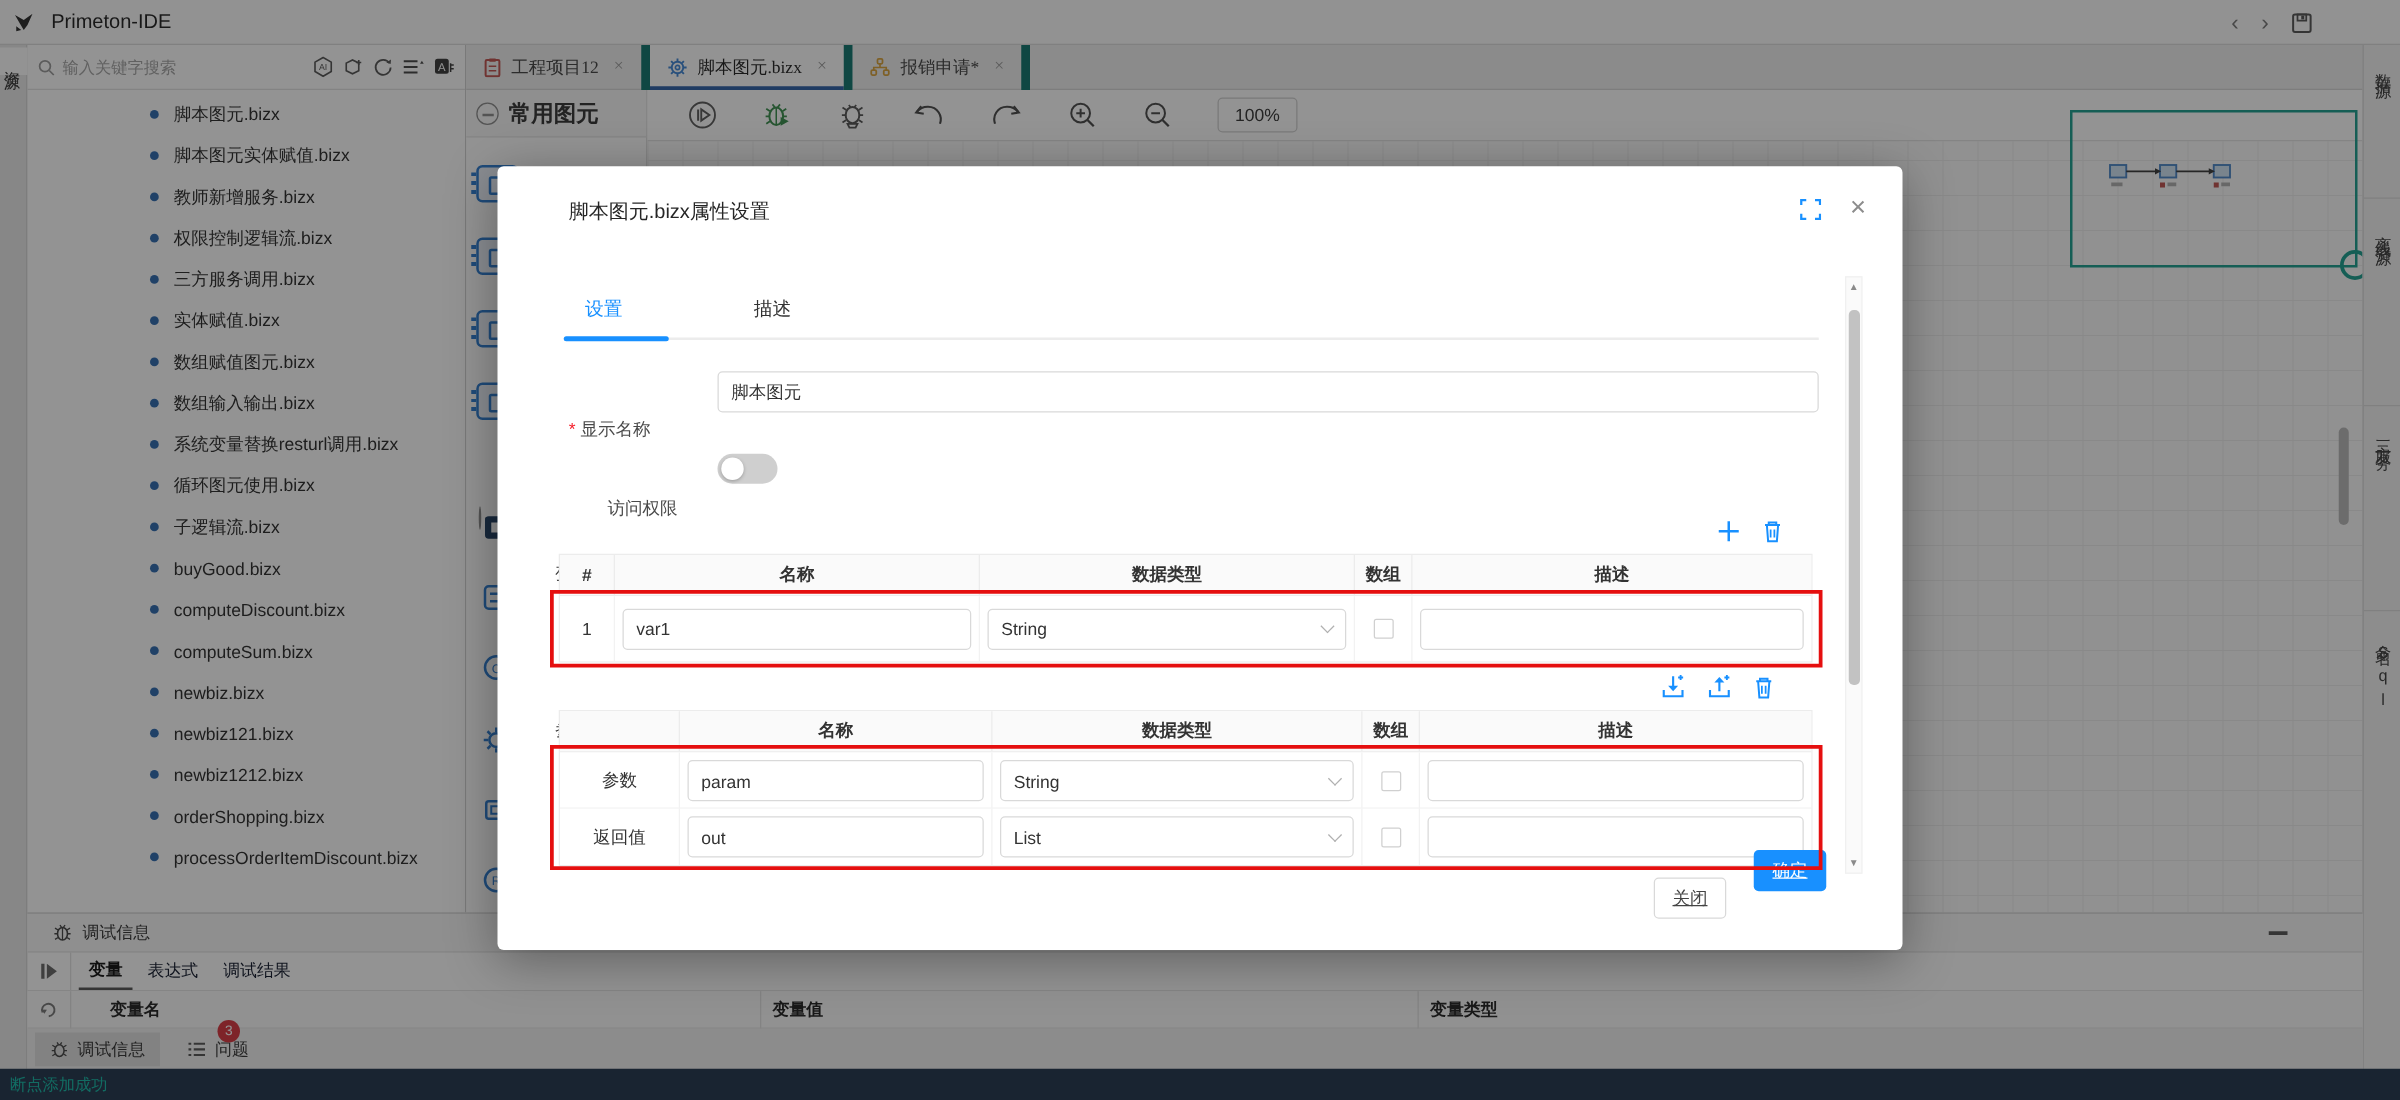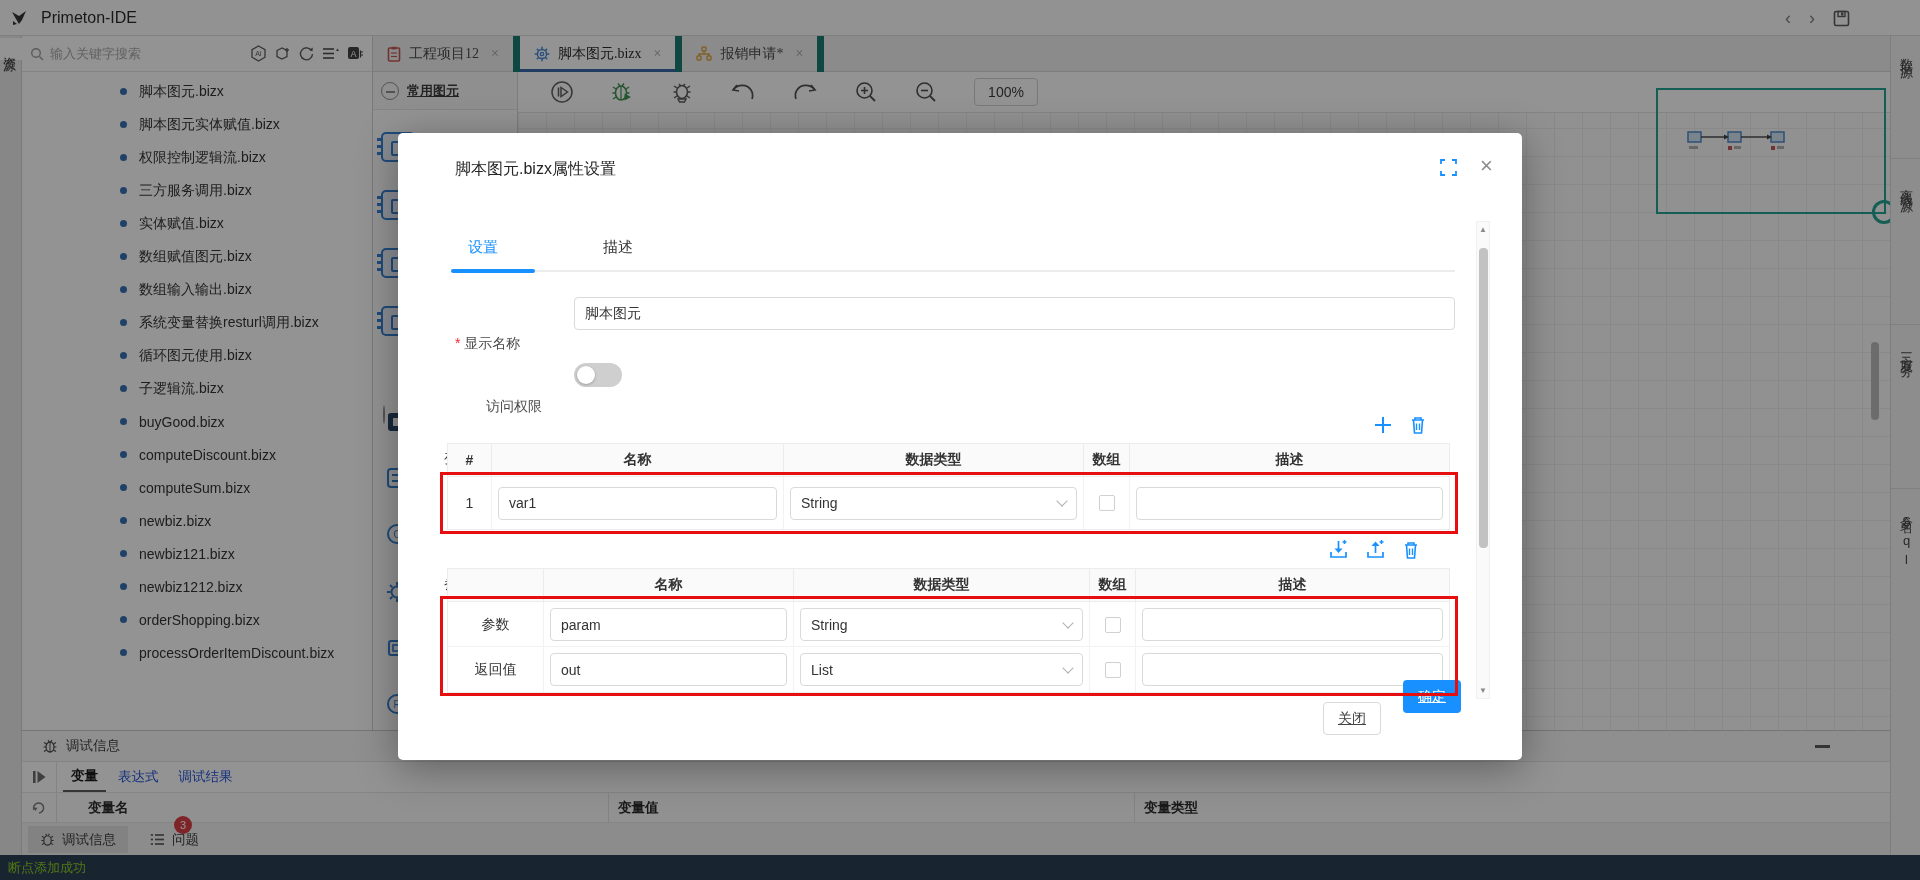--- a/index.html
+++ b/index.html
@@ -29,21 +29,21 @@
   .file-label { font-size:14px; color:#2b2b2b; white-space:nowrap; }
 
   
   .tabstrip { left:373px; top:36px; width:1517px; height:36px; background:#f0f0f0; border-bottom:1px solid #d8d8d8; display:flex; }
   .etab { height:36px; display:flex; align-items:center; padding:0 14px; gap:8px; font-size:14px; color:#444; border-right:7px solid #0f766e; cursor:pointer;font-family:Liberation Serif, serif; }
   .etab.active { background:#fff; box-shadow:inset 0 -3px 0 #2f62a8; color:#222; }
   .etab .x { color:#999; font-size:14px; margin-left:4px; }
 
   
   .palette { left:373px; top:72px; width:145px; height:658px; background:#fff; border-right:1px solid #d8d8d8; }
-  .palette-hd { height:38px; background:#f7f7f7; border-bottom:1px solid e5e5e5; border-bottom:1px solid #e5e5e5; display:flex; align-items:center; gap:8px; padding-left:8px; font-size:13px; color:#333; font-weight:bold;text-decoration:underline; }
+  .palette-hd { height:38px; background:#f7f7f7; border-bottom:1px solid e5e5e5; border-bottom:1px solid #e5e5e5; display:flex; align-items:center; gap:8px; padding-left:8px; font-size:18px; color:#333; font-weight:bold; }
   .collapse-ic { width:18px; height:18px; border:1px solid #8a8a8a; border-radius:50%; position:relative; flex:0 0 auto; }
   .collapse-ic::after { content:""; position:absolute; left:4px; top:8px; width:9px; height:2px; background:#8a8a8a; }
   .chip { position:absolute; left:8px; width:34px; height:30px; border:2px solid #2d7dd2; border-radius:5px; background:#eef5fd; }
   .chip::before { content:""; position:absolute; left:-6px; top:4px; width:4px; height:20px; background:repeating-linear-gradient(#2d7dd2 0 3px, transparent 3px 7px); }
   .chip::after { content:""; position:absolute; left:8px; top:7px; width:13px; height:11px; border:2px solid #2d7dd2; border-radius:2px; }
   .mini-ic { position:absolute; left:10px; width:28px; height:28px; display:flex; align-items:center; justify-content:center; }
 
   
   .canvas { left:518px; top:72px; width:1372px; height:658px; background-color:#fbfbfb; background-image:linear-gradient(#ededed 1px, transparent 1px),linear-gradient(90deg,#ededed 1px, transparent 1px); background-size:28px 28px; }
   .cv-toolbar { position:absolute; left:0; top:0; width:100%; height:41px; background:#ffffff; border-bottom:1px solid #e3e3e3; display:flex; align-items:center; gap:36px; padding-left:32px; }
@@ -57,33 +57,33 @@
   .vr-item { position:absolute; left:0; width:30px; writing-mode:vertical-lr; text-orientation:upright; font-size:13px; color:#3d3d3d; text-align:center; letter-spacing:4px; line-height:30px; cursor:pointer; }
   .vr-div { position:absolute; left:0; width:30px; height:1px; background:#dcdcdc; }
 
   
   .debug { left:22px; top:730px; width:1868px; height:125px; background:#fff; border-top:1px solid #c9c9c9; }
   .dbg-hd { height:31px; display:flex; align-items:center; gap:8px; padding-left:20px; border-bottom:1px solid #e3e3e3; background:#f8f8f8; font-size:13.5px; color:#333; }
   .dbg-min { position:absolute; right:60px; top:14px; width:15px; height:3px; background:#555; cursor:pointer; }
   .dbg-row2 { height:31px; display:flex; align-items:stretch; border-bottom:1px solid #e5e5e5; }
   .dbg-gutter { width:35px; border-right:1px solid #e2e2e2; display:flex; align-items:center; justify-content:center; }
   .dbg-tabs { display:flex; align-items:stretch; gap:4px; padding-left:6px; }
-  .dbg-tab { display:flex; align-items:center; padding:0 8px; font-size:13.5px; color:#1d4ed8; cursor:pointer; }
+  .dbg-tab { display:flex; align-items:center; padding:0 8px; font-size:13.5px; color:#0f172a; cursor:pointer; }
   .dbg-tab.active { border-bottom:2px solid #555; color:#111; font-weight:bold; }
   .dbg-row3 { height:30px; display:flex; align-items:stretch; border-bottom:1px solid #e5e5e5; background:#fbfbfb; position:relative; }
   .dbg-col { position:absolute; top:0; height:30px; display:flex; align-items:center; font-size:13.5px; font-weight:bold; color:#222; }
   .dbg-colline { position:absolute; top:0; width:1px; height:30px; background:#e2e2e2; }
   .dbg-row4 { height:33px; display:flex; align-items:center; gap:10px; padding-left:6px; position:relative; background:#f2f2f2; }
   .btab { height:27px; display:flex; align-items:center; gap:7px; padding:0 12px; font-size:13.5px; color:#333; cursor:pointer; }
   .btab.active { background:#e0e0e0; }
   .badge { position:absolute; left:152px; top:-7px; width:18px; height:18px; border-radius:50%; background:#d9363e; color:#fff; font-size:11px; display:flex; align-items:center; justify-content:center; }
   .dbg-scroll { position:absolute; right:4px; top:64px; width:7px; height:54px; border-radius:3px; background:#c9c9c9; }
 
   
-  .statusbar { left:0; top:855px; width:1920px; height:25px; background:#22364e; color:#84cc16; font-size:13px; display:flex; align-items:center; padding-left:8px; }
+  .statusbar { left:0; top:855px; width:1920px; height:25px; background:#22364e; color:#14b8a6; font-size:13px; display:flex; align-items:center; padding-left:8px; }
 
   
   .dim { left:0; top:0; width:1920px; height:880px; background:rgba(15,15,15,0.45); z-index:40; }
   .modal { left:398px; top:133px; width:1124px; height:627px; background:#fff; border-radius:5px; box-shadow:0 8px 40px rgba(0,0,0,0.35); z-index:50; }
   .m-title { position:absolute; left:57px; top:26px; font-size:16px; color:#262626; }
   .m-close { position:absolute; left:1082px; top:22px; font-size:22px; color:#8c8c8c; cursor:pointer; line-height:1; }
   .m-tab { position:absolute; top:105px; font-size:15px; cursor:pointer; }
   .m-tabline { position:absolute; left:53px; top:137px; width:1004px; height:2px; background:#ececec; }
   .m-tabline-active { position:absolute; left:53px; top:136px; width:84px; height:4px; border-radius:2px; background:#1890ff; }
   .m-label { position:absolute; font-size:14px; color:#4a4a4a;margin-top:29px; }
@@ -194,20 +194,24 @@
       <div class="file-item">
           <span class="file-dot"></span>
           <span class="file-label">脚本图元.bizx</span>
         </div>
       <div class="file-item">
           <span class="file-dot"></span>
           <span class="file-label">脚本图元实体赋值.bizx</span>
         </div>
       <div class="file-item">
           <span class="file-dot"></span>
+          <span class="file-label">教师新增服务.bizx</span>
+        </div>
+      <div class="file-item">
+          <span class="file-dot"></span>
           <span class="file-label">权限控制逻辑流.bizx</span>
         </div>
       <div class="file-item">
           <span class="file-dot"></span>
           <span class="file-label">三方服务调用.bizx</span>
         </div>
       <div class="file-item">
           <span class="file-dot"></span>
           <span class="file-label">实体赋值.bizx</span>
         </div>

